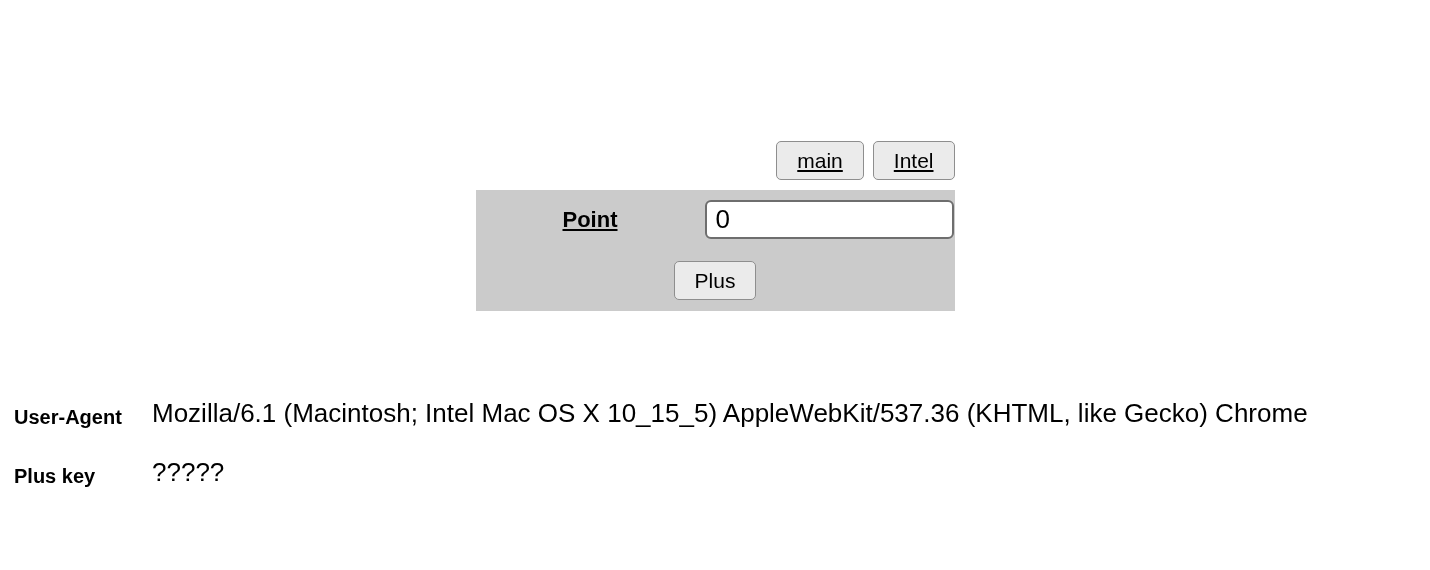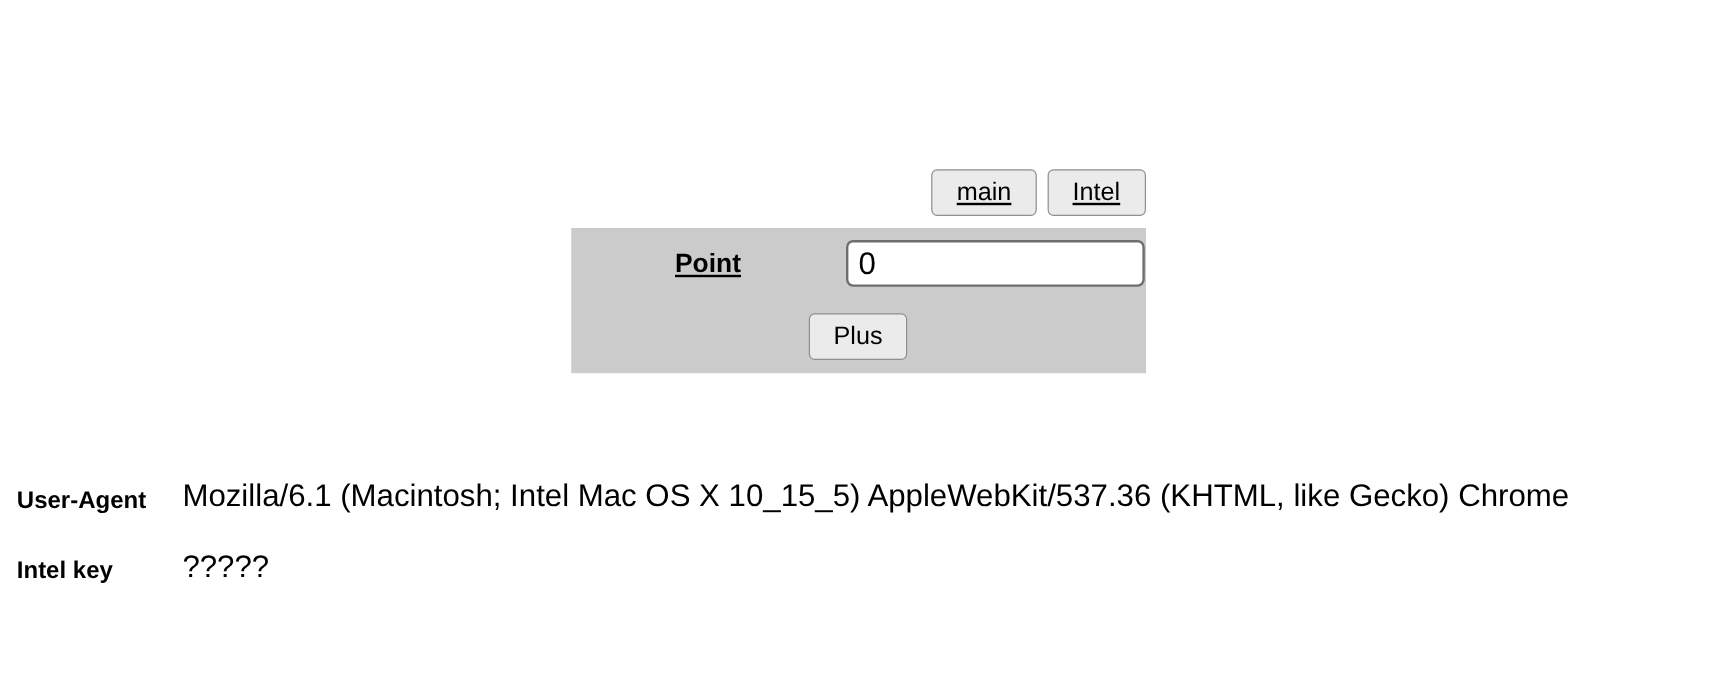--- a/index.html
+++ b/index.html
@@ -95,18 +95,18 @@
     </div>
 
   </div>
 
   <div class="info">
     <div class="info-row">
       <div class="info-label">User-Agent</div>
       <div class="info-value">Mozilla/6.1 (Macintosh; Intel Mac OS X 10_15_5) AppleWebKit/537.36 (KHTML, like Gecko) Chrome</div>
     </div>
     <div class="info-row">
-      <div class="info-label">Intel key</div>
+      <div class="info-label">Plus key</div>
       <div class="info-value">?????</div>
     </div>
   </div>
 
 </div>
 
 </body></html>

